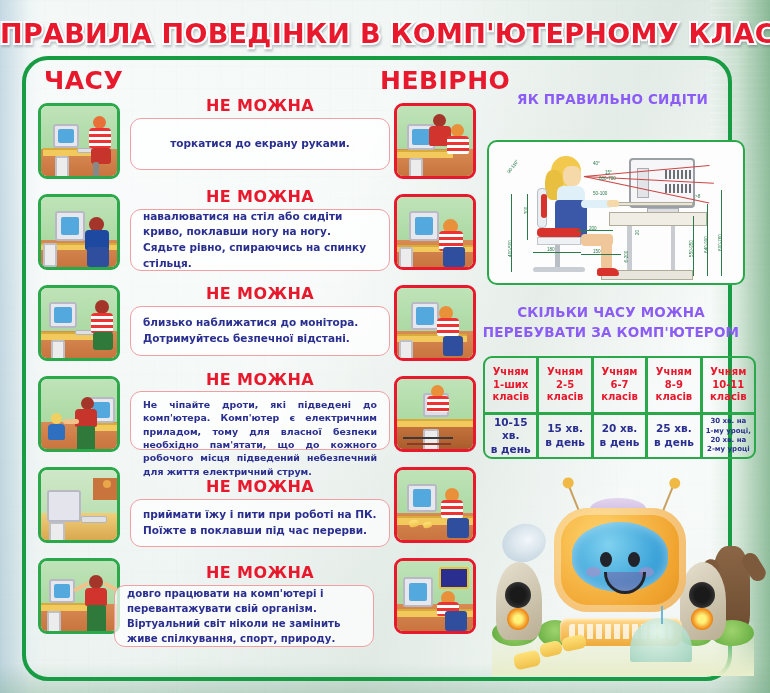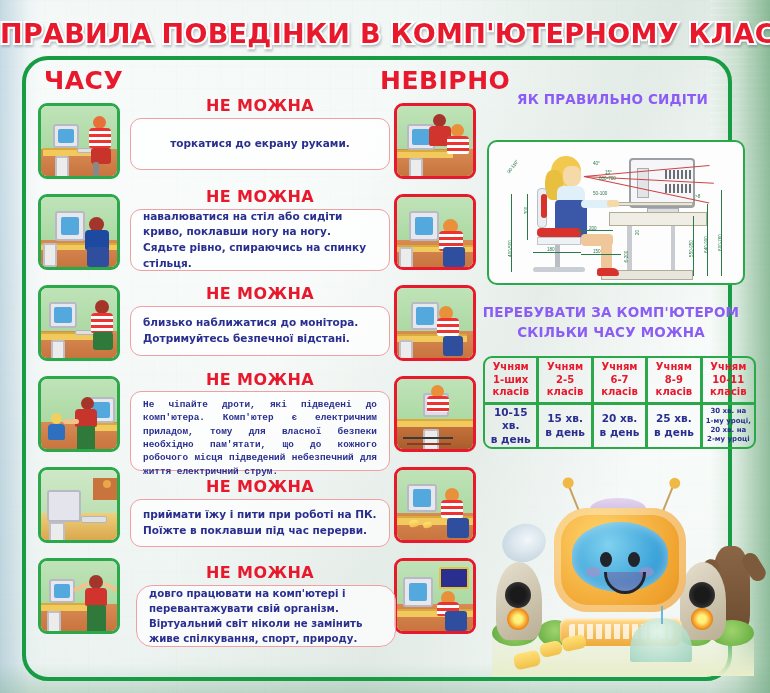--- a/index.html
+++ b/index.html
@@ -162,21 +162,21 @@
   }
   .tt-cell {
     border: 2px solid #2aa84a;
     margin: -1px 0 0 -1px;
     text-align: center;
     font-family: "DejaVu Sans", sans-serif;
     font-weight: bold;
     display: flex; flex-direction: column; justify-content: center;
     padding: 3px 1px;
   }
-  .tt-head { color: #e8192c; font-size: 10px; line-height: 1.28; height: 48px; }
+  .tt-head { color: #e8192c; font-size: 10px; line-height: 1.28; height: 58px; }
   .tt-val  { color: #2a2f8f; font-size: 10.5px; line-height: 1.3; height: 46px; }
   .tt-val.small { font-size: 7px; line-height: 1.35; }
   .timetable .tt-cell:first-child { border-top-left-radius: 9px; }
   .timetable .tt-cell:nth-child(5) { border-top-right-radius: 9px; }
   .timetable .tt-cell:nth-child(6) { border-bottom-left-radius: 9px; }
   .timetable .tt-cell:nth-child(10) { border-bottom-right-radius: 9px; }
 
   
   .mascot { position: absolute; left: 492px; top: 468px; width: 262px; height: 208px; }
   .m-ground {
@@ -493,31 +493,31 @@
 <div class="rulebox" style="left:130px; top:209px; width:260px; height:62px;">
   <p style="font-size:10.5px; line-height:1.5;">навалюватися на стіл або сидіти криво, поклавши ногу на ногу. Сядьте рівно, спираючись на спинку стільця.</p>
 </div>
 
 <div class="nemozhna" style="left:130px; top:284px; width:260px;">НЕ МОЖНА</div>
 <div class="rulebox" style="left:130px; top:306px; width:260px; height:50px;">
   <p style="font-size:10.5px; line-height:1.5;">близько наближатися до монітора. Дотримуйтесь безпечної відстані.</p>
 </div>
 
 <div class="nemozhna" style="left:130px; top:370px; width:260px;">НЕ МОЖНА</div>
-<div class="rulebox" style="left:130px; top:391px; width:260px; height:80px; align-items:flex-start; font-family:Liberation Mono, monospace;">
+<div class="rulebox" style="left:130px; top:391px; width:260px; height:59px; align-items:flex-start; ">
   <p style="font-size:9.4px; line-height:1.42; text-align:justify;">Не чіпайте дроти, які підведені до комп'ютера. Комп'ютер є електричним приладом, тому для власної безпеки необхідно пам'ятати, що до кожного робочого місця підведений небезпечний для життя електричний струм.</p>
 </div>
 
 <div class="nemozhna" style="left:130px; top:477px; width:260px;">НЕ МОЖНА</div>
 <div class="rulebox" style="left:130px; top:499px; width:260px; height:48px;">
   <p style="font-size:10.5px; line-height:1.5;">приймати їжу і пити при роботі на ПК. Поїжте в поклавши під час перерви.</p>
 </div>
 
 <div class="nemozhna" style="left:130px; top:563px; width:260px;">НЕ МОЖНА</div>
-<div class="rulebox" style="left:136px; top:585px; width:260px; height:62px;border-radius:16px;">
+<div class="rulebox" style="left:114px; top:585px; width:260px; height:62px;">
   <p style="font-size:10.2px; line-height:1.48;">довго працювати на комп'ютері і перевантажувати свій організм. Віртуальний світ ніколи не замінить живе спілкування, спорт, природу.</p>
 </div>
 
 <div class="sec-head" id="head-sit">
   <div>ЯК ПРАВИЛЬНО СИДІТИ</div>
 </div>
 
 <div class="diagram">
 
   <div style="position:absolute; left:140px; top:16px; width:66px; height:50px; background:#f6f6f8; border:2px solid #9aa0a6; border-radius:4px;"></div>
@@ -575,22 +575,22 @@
   <div class="dim" style="left:58px; top:105px;">180</div>
   <div class="dim" style="left:146px; top:88px; transform:rotate(-90deg);">20</div>
   <div class="dim" style="left:132px; top:112px; transform:rotate(-90deg);">6-200</div>
   <div class="dim" style="left:206px; top:52px;">&gt;8</div>
   <div class="dim" style="left:194px; top:104px; transform:rotate(-90deg);">550-950</div>
   <div class="dim" style="left:209px; top:100px; transform:rotate(-90deg);">640-990</div>
   <div class="dim" style="left:223px; top:98px; transform:rotate(-90deg);">600-760</div>
 </div>
 
 <div class="sec-head" id="head-time">
+  <div>СКІЛЬКИ ЧАСУ МОЖНА</div>
   <div>ПЕРЕБУВАТИ ЗА КОМП'ЮТЕРОМ</div>
-  <div>СКІЛЬКИ ЧАСУ МОЖНА</div>
 </div>
 
 <div class="timetable">
   <div class="tt-cell tt-head" style="white-space:pre-line;">Учням
 1-ших
 класів</div>
   <div class="tt-cell tt-head" style="white-space:pre-line;">Учням
 2-5
 класів</div>
   <div class="tt-cell tt-head" style="white-space:pre-line;">Учням

